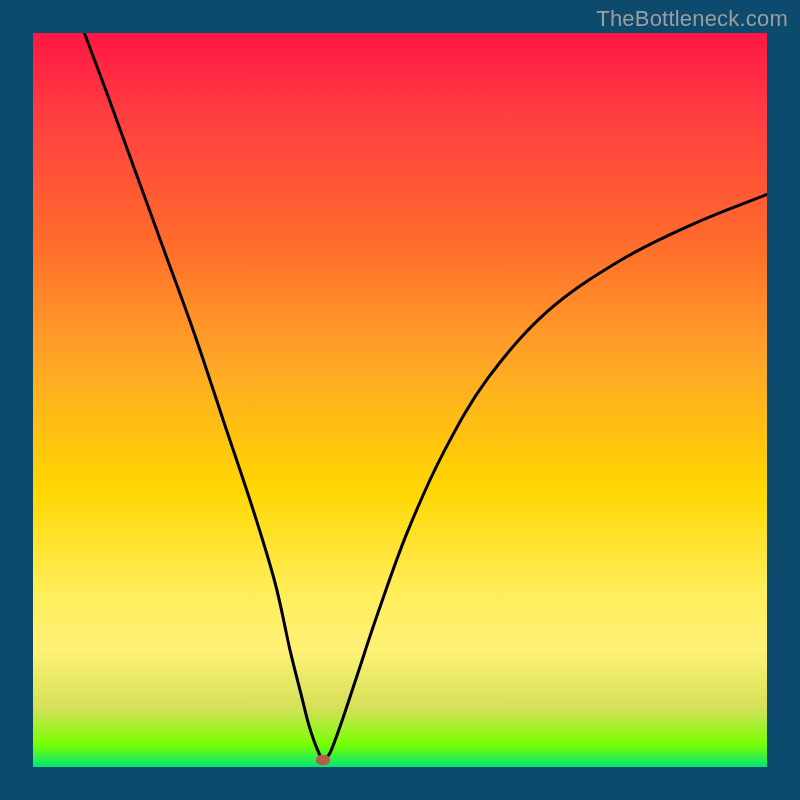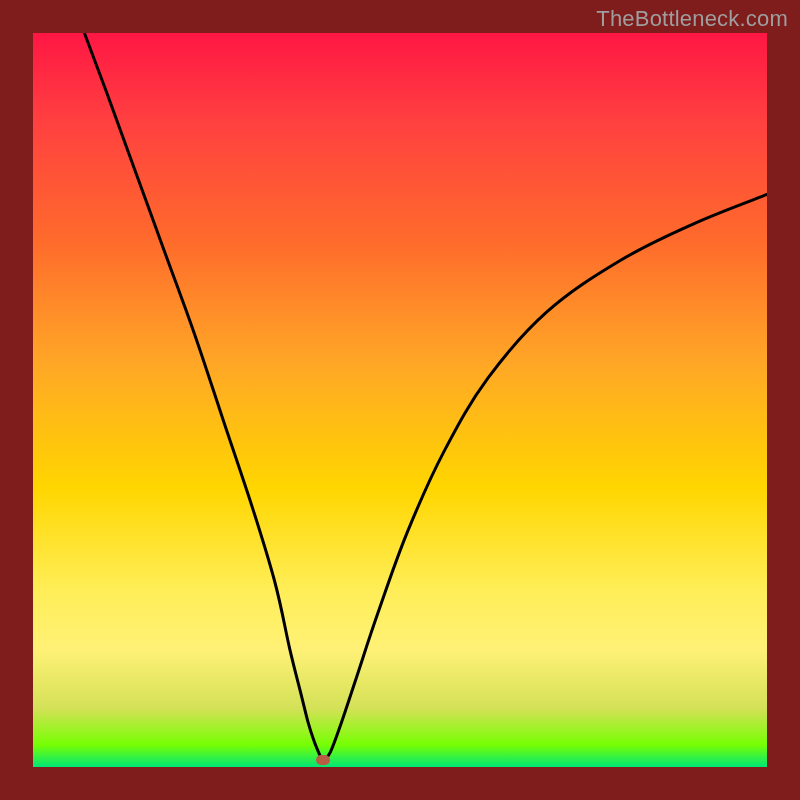--- a/index.html
+++ b/index.html
@@ -10,21 +10,21 @@
     background: #000;
     overflow: hidden;
     font-family: Arial, Helvetica, sans-serif;
   }
   .frame {
     position: absolute;
     top: 0;
     left: 0;
     width: 800px;
     height: 800px;
-    background: #7f1d1d;
+    background: #0c4a6e;
   }
   .plot {
     position: absolute;
     top: 33px;
     left: 33px;
     width: 734px;
     height: 734px;
     background: linear-gradient(
       to bottom,
       #ff1744 0%,

